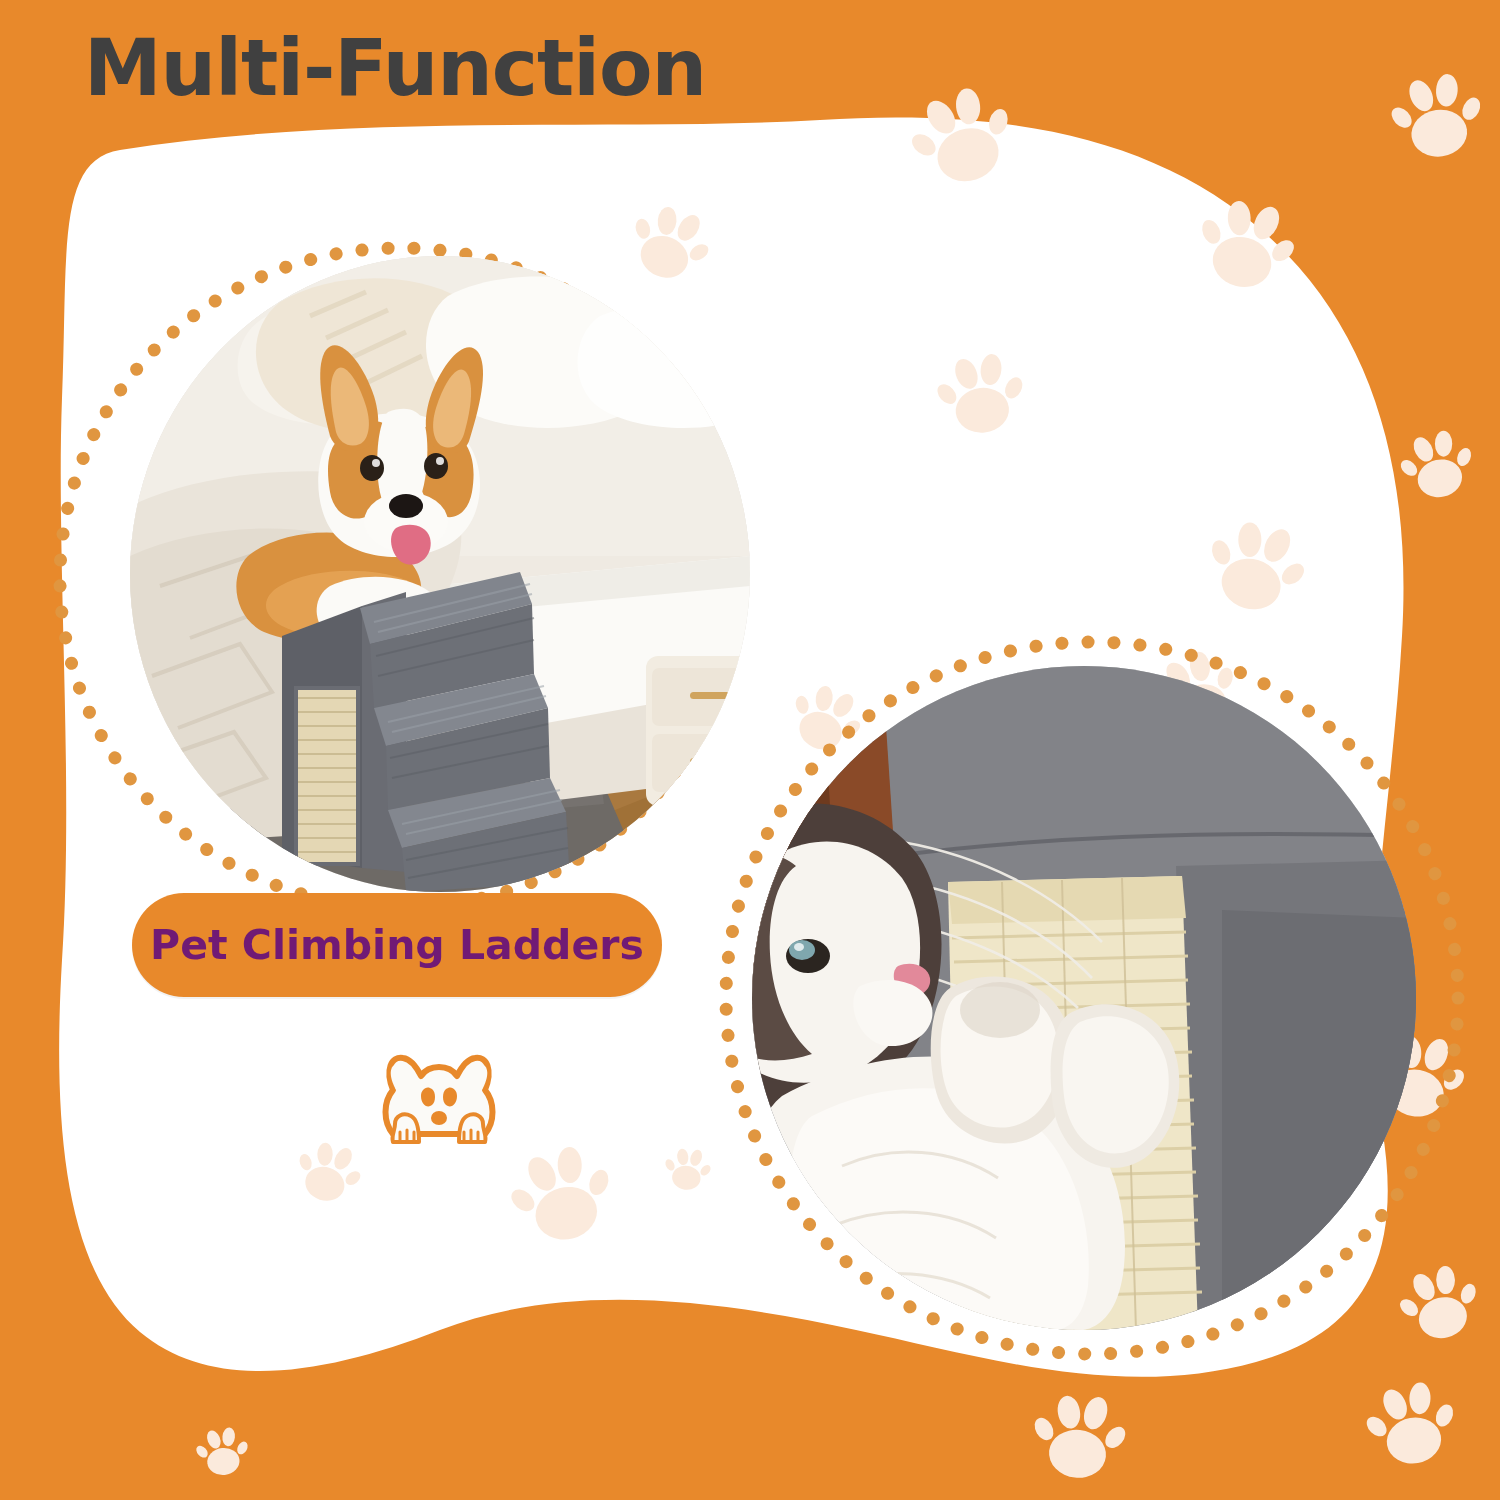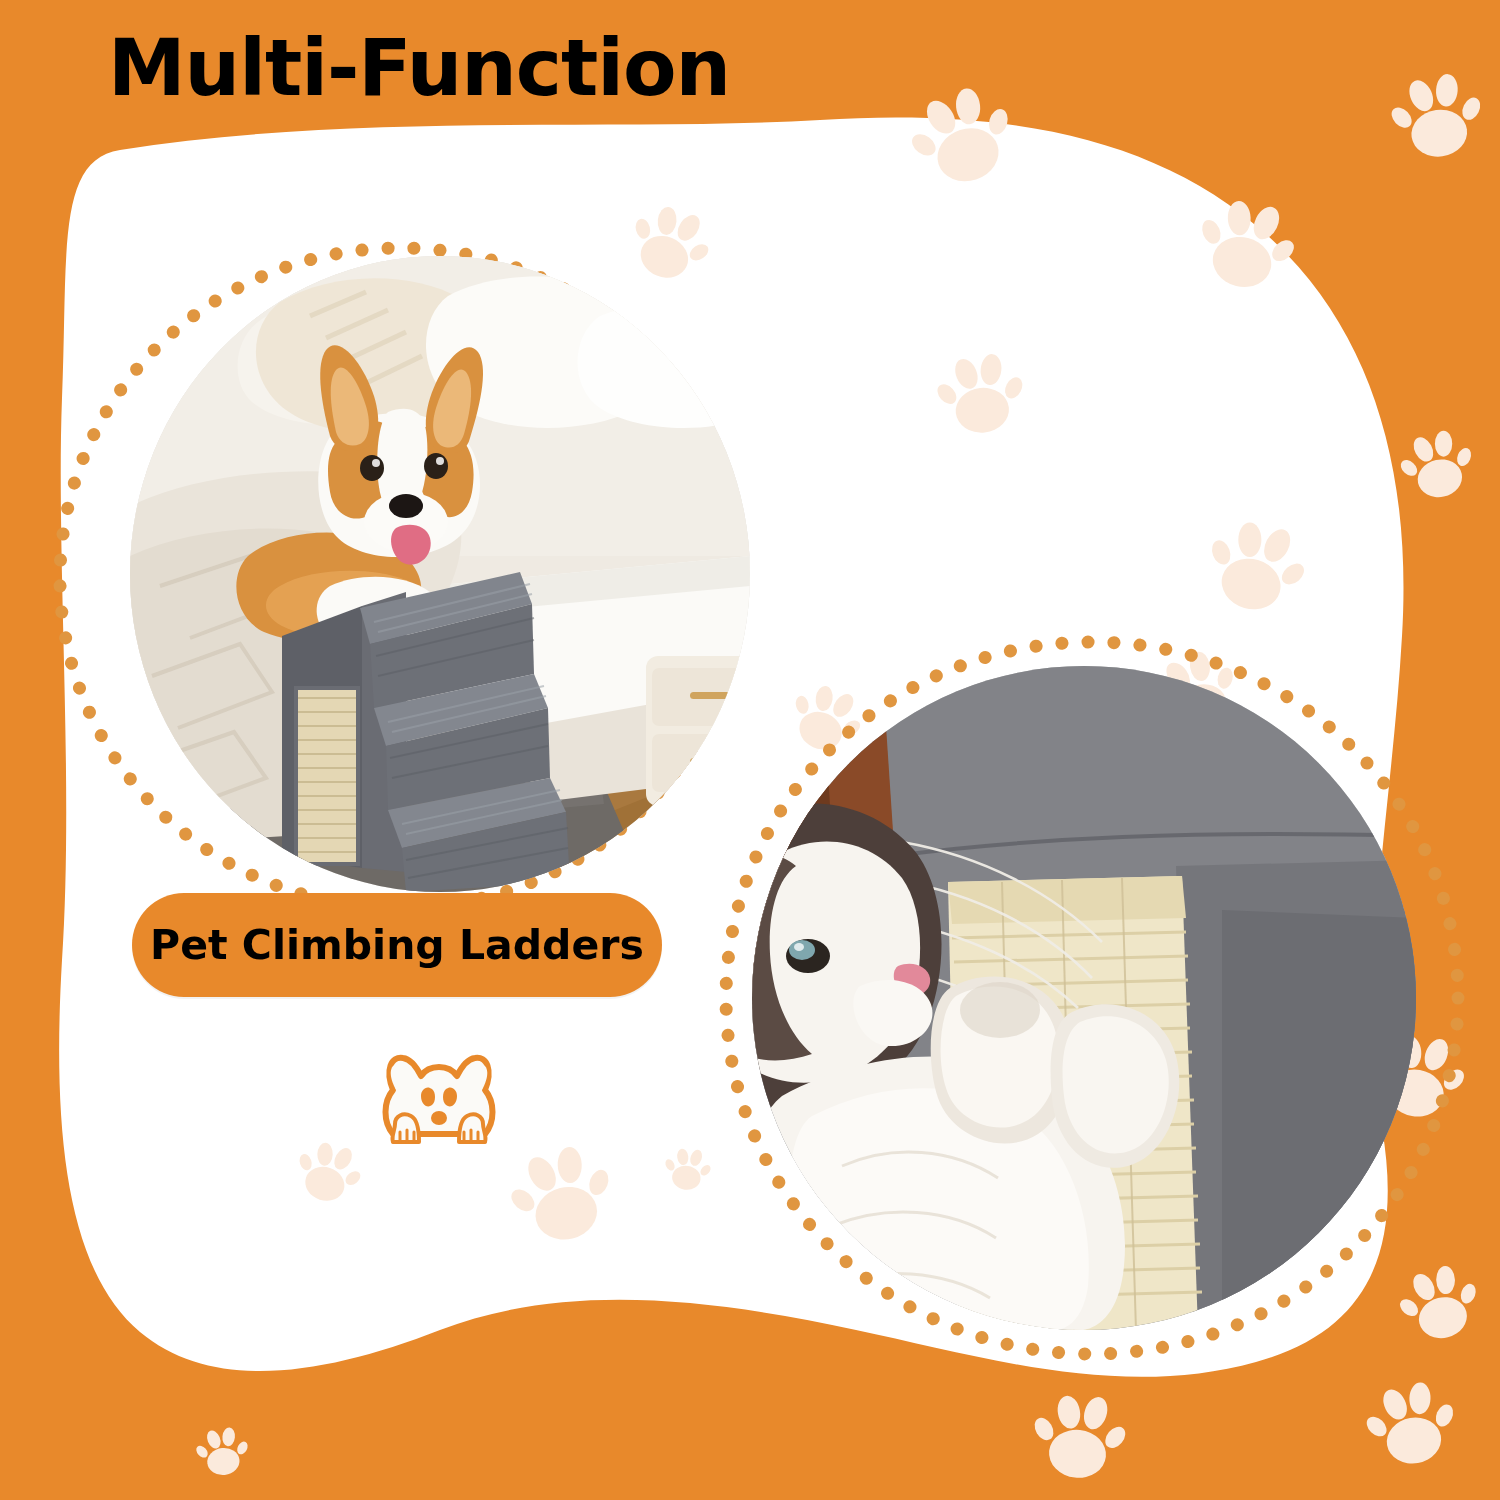--- a/index.html
+++ b/index.html
@@ -9,42 +9,42 @@
   #stage{position:relative;width:1500px;height:1500px;background:#E8892B;overflow:hidden;}
 
   
   #blob{position:absolute;inset:0;width:1500px;height:1500px;}
 
   
   #paws{position:absolute;inset:0;width:1500px;height:1500px;pointer-events:none;}
 
   
   .headline{
-    position:absolute;left:108px;top:26px;
+    position:absolute;left:84px;top:26px;
     font-family:"DejaVu Sans",sans-serif;
     font-size:78px;font-weight:bold;letter-spacing:-1px;
-    color:#000000;line-height:1.1;white-space:nowrap;
+    color:#404040;line-height:1.1;white-space:nowrap;
   }
 
   
   .photo-group{position:absolute;}
   .dot-ring{position:absolute;left:0;top:0;}
   .photo-circle{
     position:absolute;border-radius:50%;overflow:hidden;
     background:#ddd;
   }
   .photo-circle .scene{position:absolute;inset:0;}
 
   
   .badge{
     position:absolute;
     background:#E8892B;
     border-radius:999px;
     display:flex;align-items:center;justify-content:center;
-    color:#000000;
+    color:#701a75;
     font-family:"DejaVu Sans",sans-serif;
     font-weight:bold;
     white-space:nowrap;
     box-shadow:0 2px 0 rgba(0,0,0,0.05);
   }
   .badge-text{letter-spacing:0px;}
   .badge-pet{left:132px;top:893px;width:530px;height:104px;font-size:41px;}
   .badge-cat{left:855px;top:1286px;width:470px;height:98px;font-size:41px;}
 
   .critter{position:absolute;}

